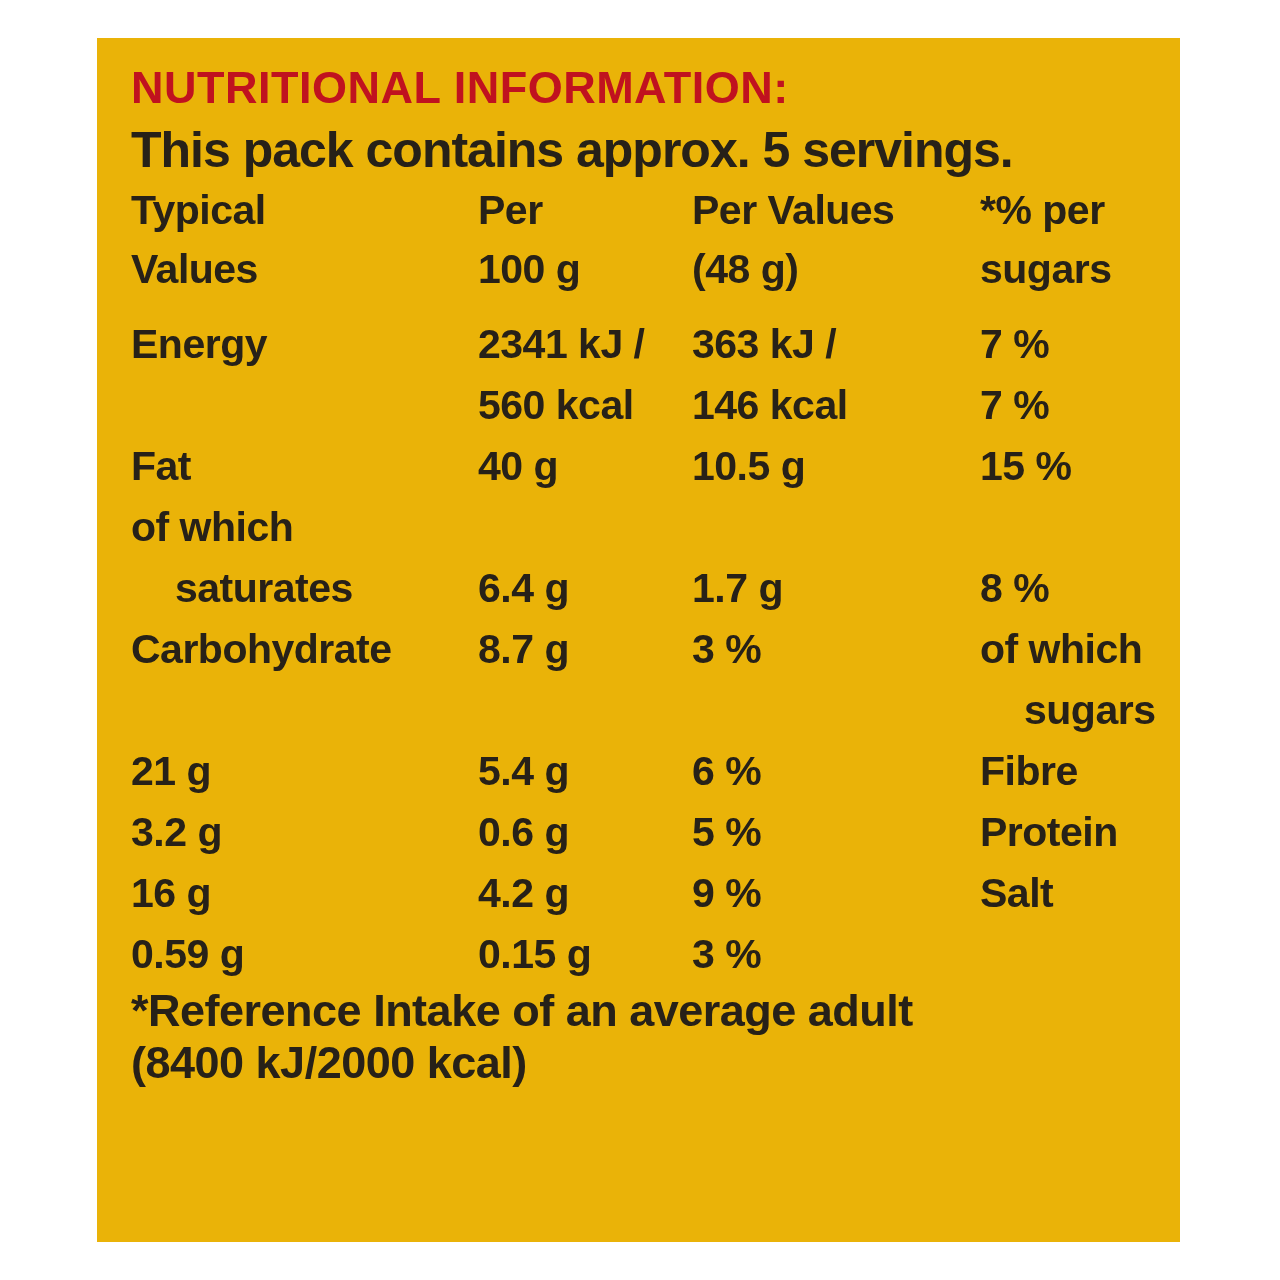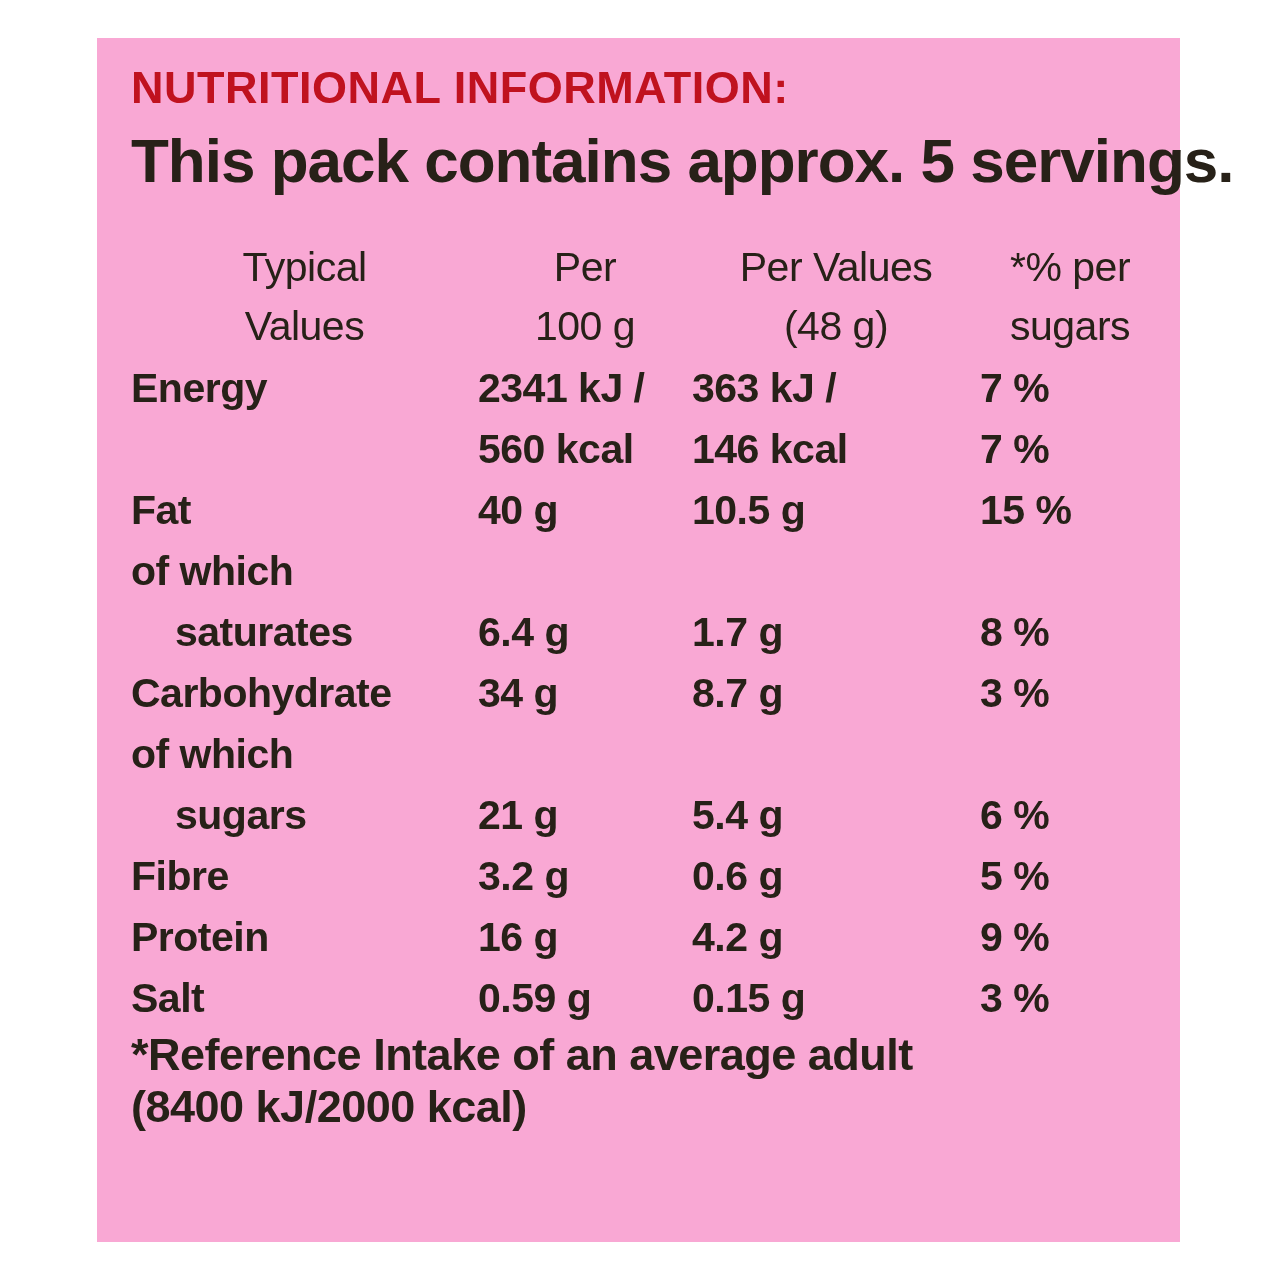--- a/index.html
+++ b/index.html
@@ -7,61 +7,59 @@
     width:1280px;height:1280px;
     background:#ffffff;
     font-family:"Liberation Sans", sans-serif;
     position:relative;
     overflow:hidden;
   }
   .panel{
     position:absolute;
     left:97px;top:38px;
     width:1083px;height:1204px;
-    background:#f9a8d4;
+    background:#eab308;
     box-sizing:border-box;
     padding:26px 20px 0 34px;
     color:#272118;
   }
   .title{
     font-size:45px;
     line-height:48px;
     font-weight:bold;
     color:#C0121F;
     letter-spacing:0.5px;
     white-space:nowrap;
   }
   .subtitle{
-    margin-top:18px;
-    font-size:62px;
+    margin-top:7px;
+    font-size:50px;
     line-height:62px;
     font-weight:bold;
     letter-spacing:-1px;
     color:#272118;
     white-space:nowrap;
   }
   .thead .cell{line-height:59px;}
   .thead{
     display:grid;
     grid-template-columns:347px 214px 288px 1fr;
     font-size:41px;
-    font-weight:normal;
+    font-weight:bold;
     letter-spacing:-0.5px;
-    margin-top:46px;
     color:#272118;
-    text-align:center;
   }
   .rows{
     display:grid;
     grid-template-columns:347px 214px 288px 1fr;
     font-size:41px;
     font-weight:bold;
     letter-spacing:-0.5px;
     line-height:61px;
-    margin-top:2px;
+    margin-top:15px;
     color:#272118;
   }
   .rows .cell{white-space:nowrap;}
   .indent{padding-left:44px;}
   .footnote{
     font-size:45px;
     line-height:52px;
     font-weight:bold;
     letter-spacing:-0.5px;
     color:#272118;
@@ -117,21 +115,20 @@
     <div class="cell"></div>
     <div class="cell"></div>
     <div class="cell"></div>
 
     <div class="cell indent">saturates</div>
     <div class="cell">6.4 g</div>
     <div class="cell">1.7 g</div>
     <div class="cell">8 %</div>
 
     <div class="cell">Carbohydrate</div>
-    <div class="cell">34 g</div>
     <div class="cell">8.7 g</div>
     <div class="cell">3 %</div>
 
     <div class="cell">of which</div>
     <div class="cell"></div>
     <div class="cell"></div>
     <div class="cell"></div>
 
     <div class="cell indent">sugars</div>
     <div class="cell">21 g</div>

